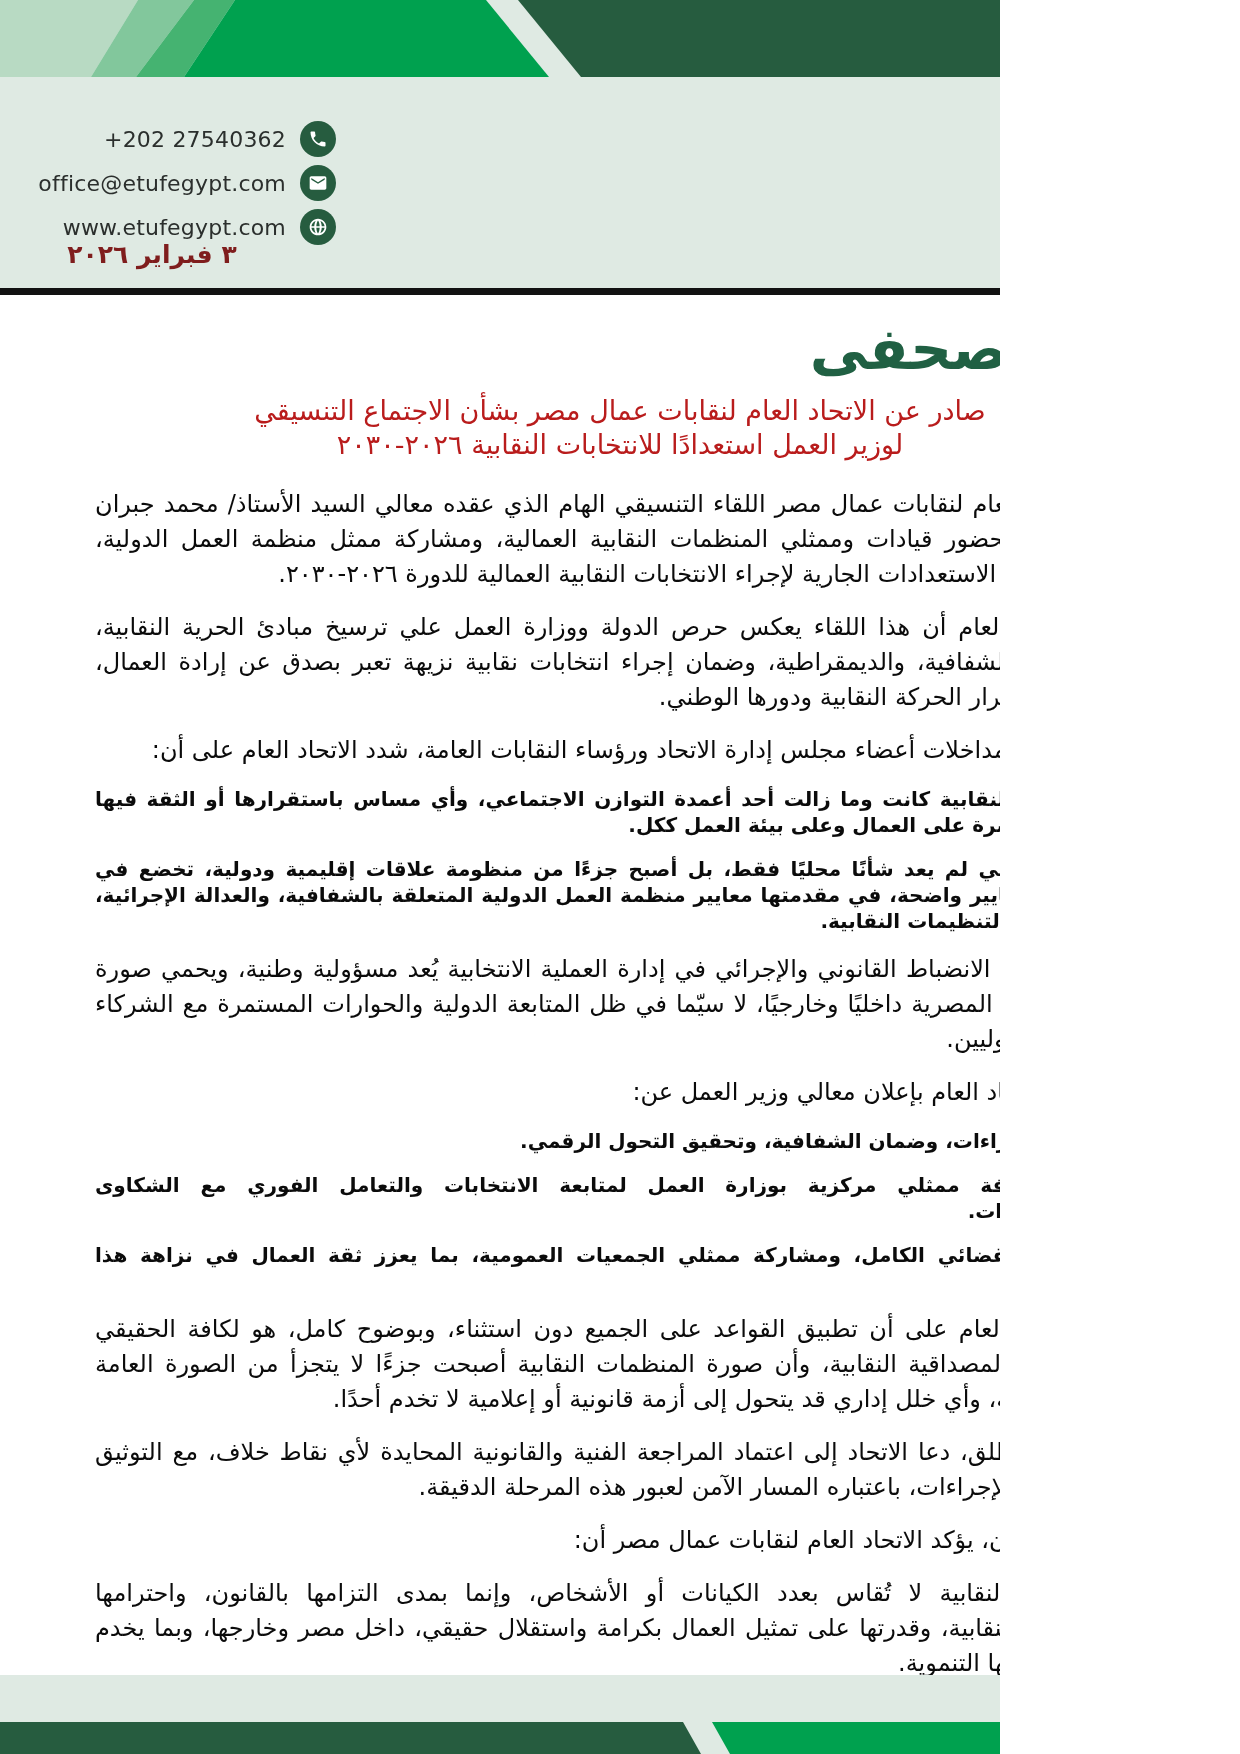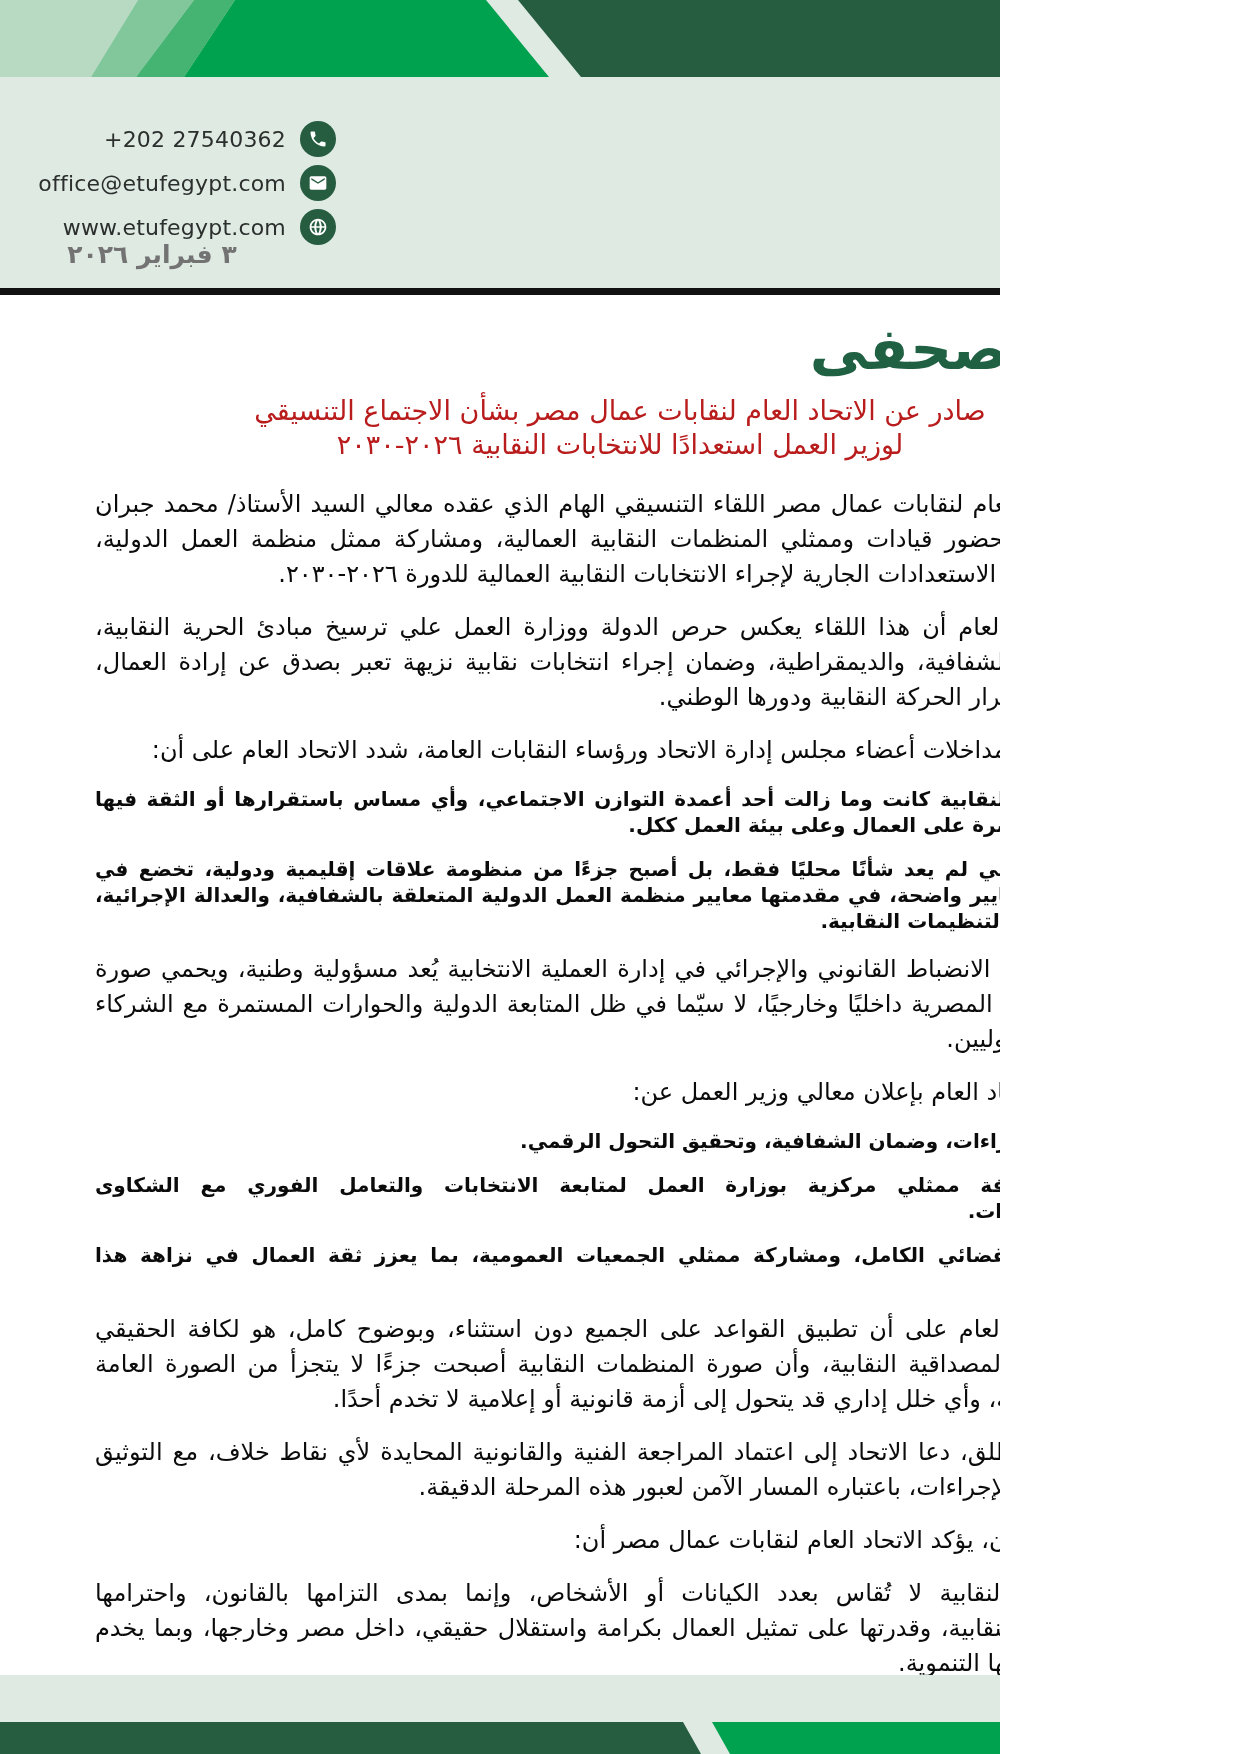--- a/index.html
+++ b/index.html
@@ -38,21 +38,21 @@
   .icon-circle {
     width: 36px; height: 36px; border-radius: 50%;
     background: #265c3f; flex: 0 0 36px;
     display: flex; align-items: center; justify-content: center;
   }
   .icon-circle svg { width: 20px; height: 20px; fill: #ffffff; }
 
   .date-line {
     position: absolute; top: 240px; left: 52px; width: 200px;
     direction: rtl; text-align: center;
-    font-size: 25px; font-weight: bold; color: #737373;
+    font-size: 25px; font-weight: bold; color: #7f1d1d;
   }
 
   .logo-wrap { position: absolute; top: 103px; left: 1030px; width: 174px; height: 174px; }
 
   .black-rule { position: absolute; top: 288px; left: 0; width: 1240px; height: 7px; background: #121212; }
 
   
   .content {
     position: absolute; top: 300px; left: 95px; width: 1050px;
     direction: rtl; color: #0b0b0b;

